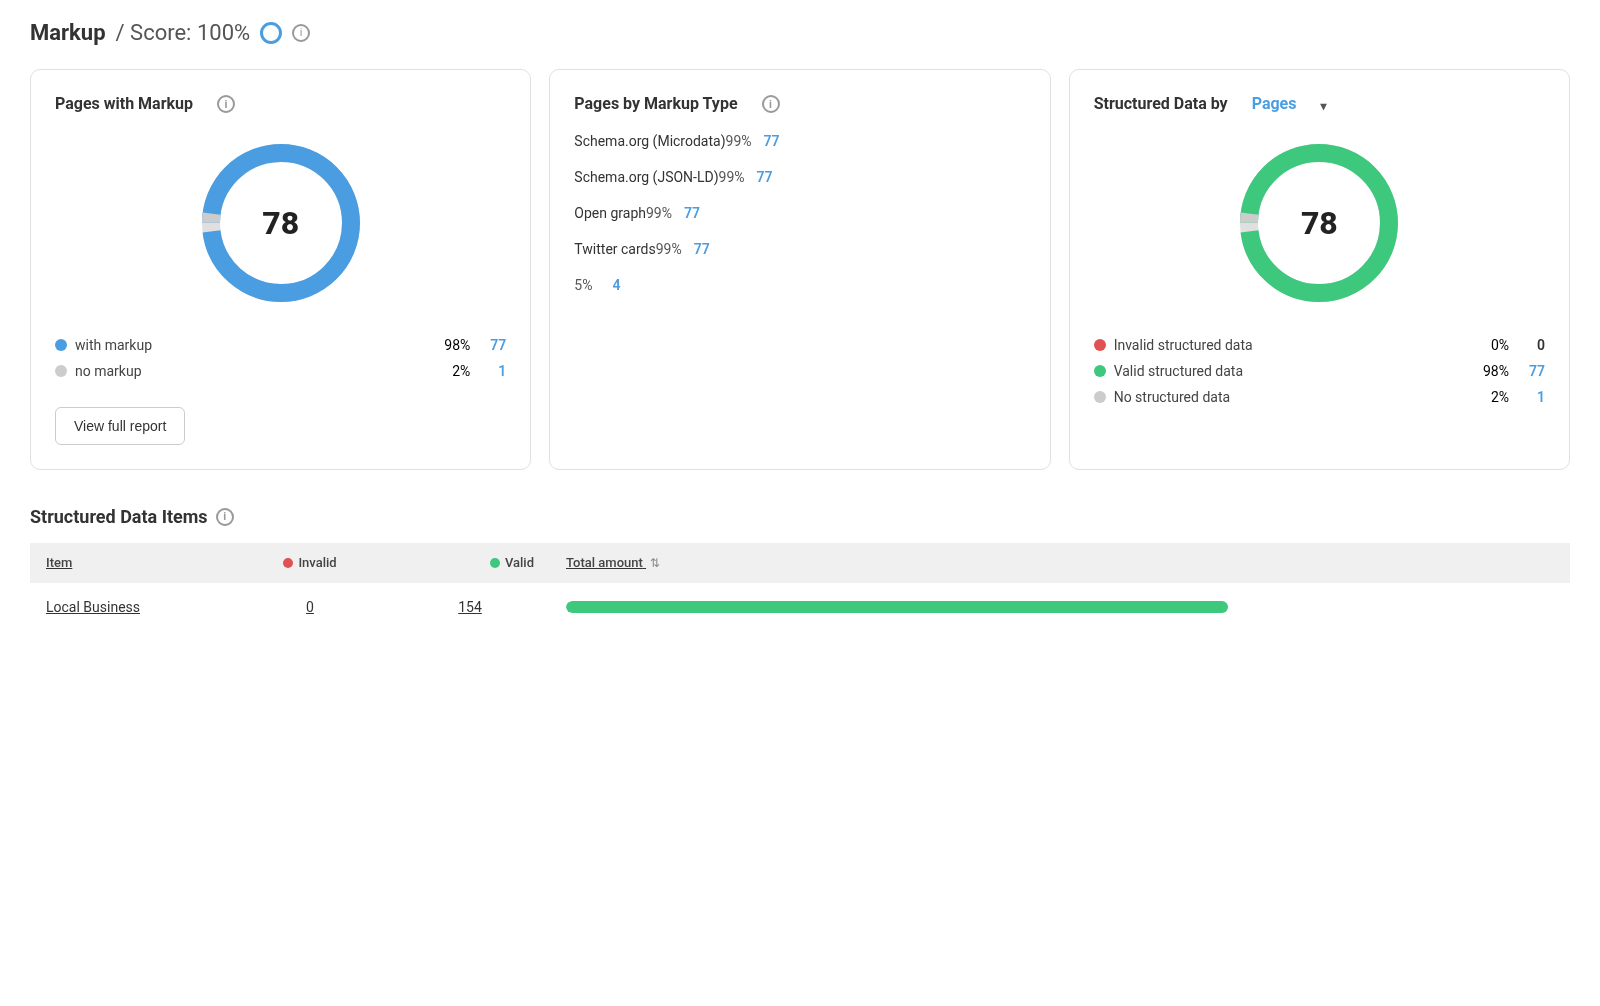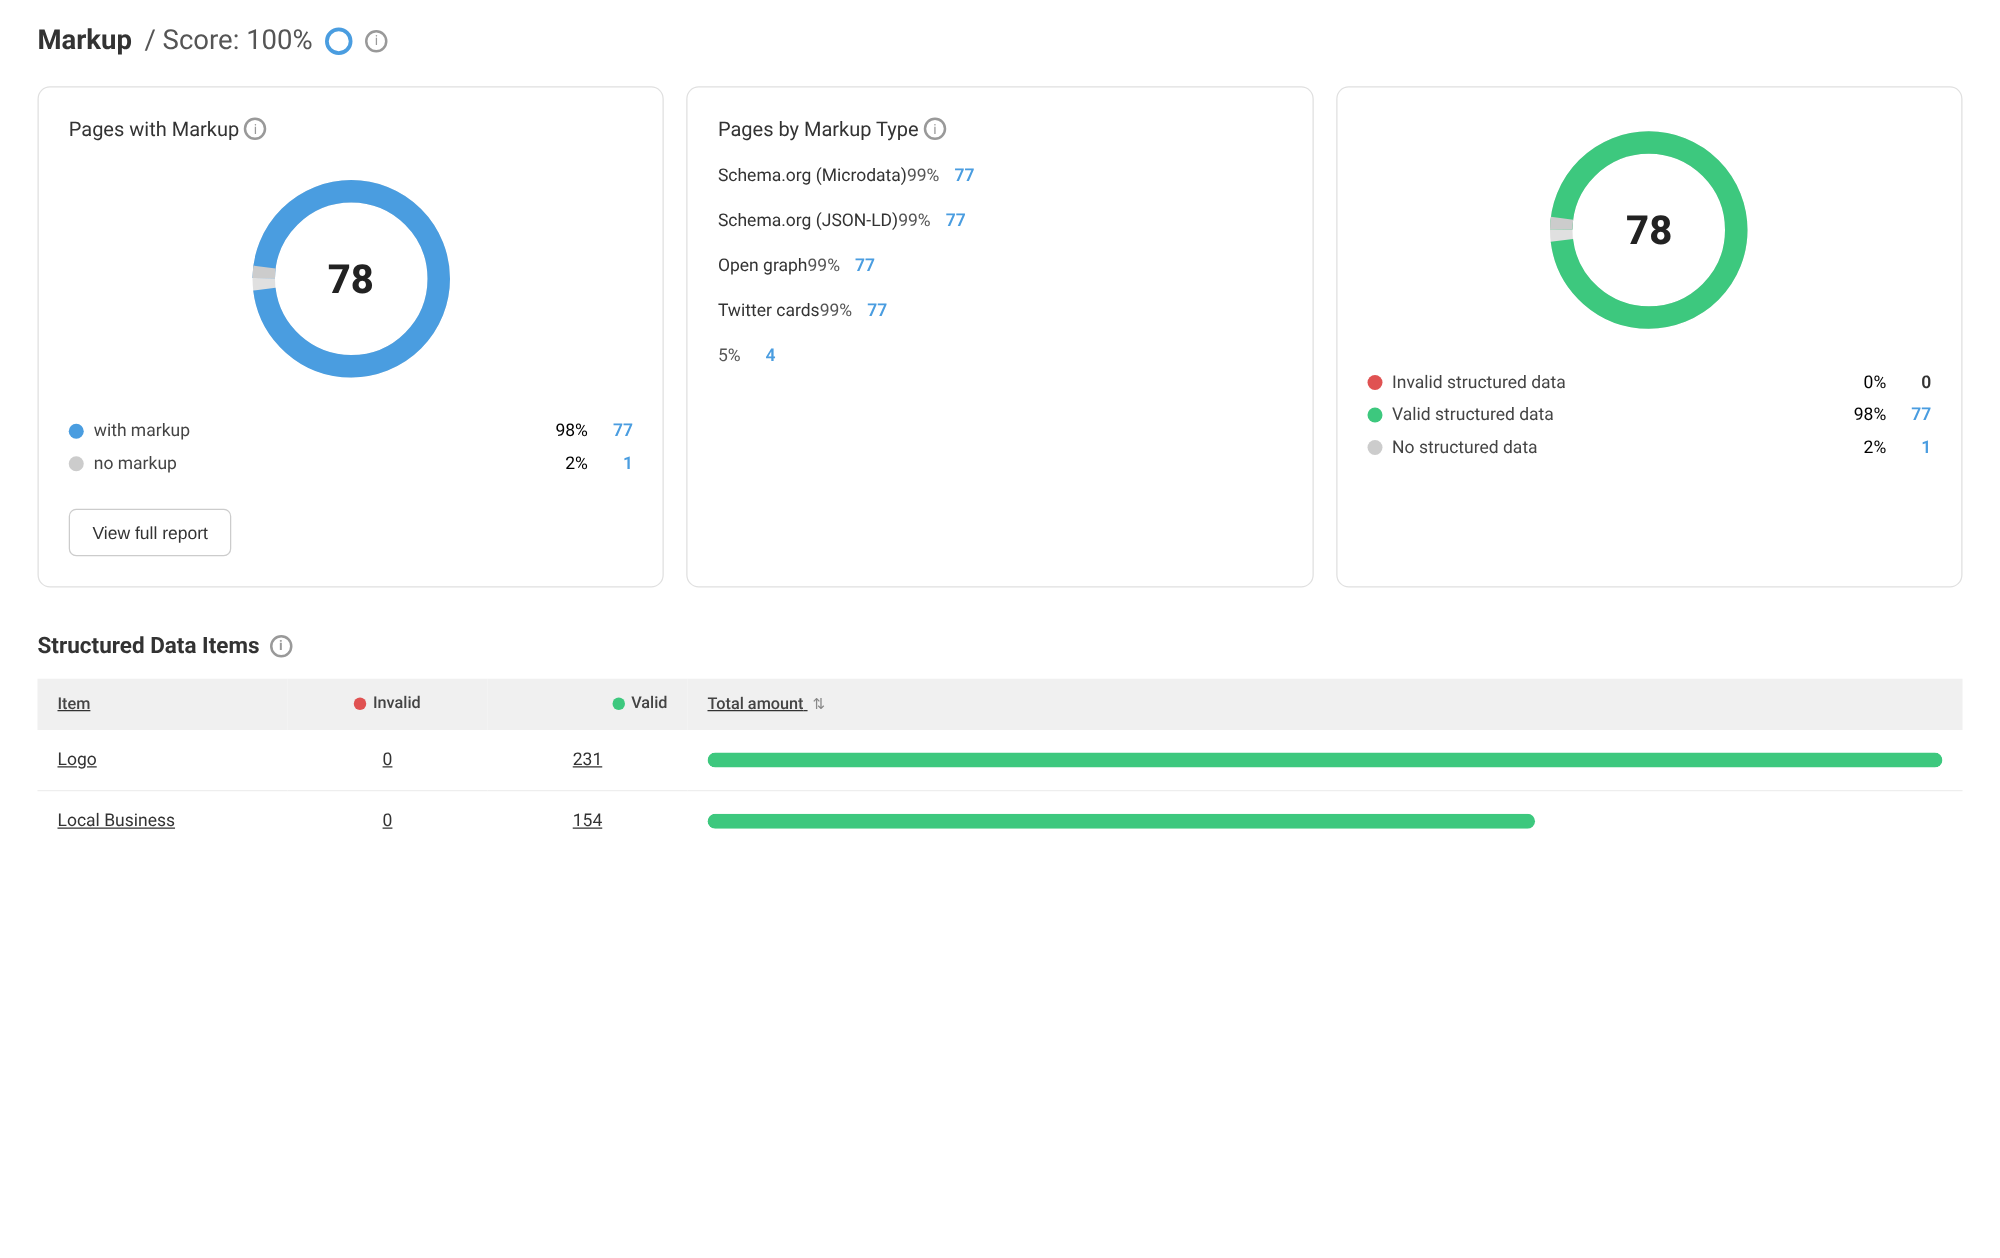--- a/index.html
+++ b/index.html
@@ -56,24 +56,24 @@
       margin-bottom: 36px;
     }
     .card {
       border: 1px solid #e0e0e0;
       border-radius: 10px;
       padding: 24px;
       background: #fff;
     }
     .card-title {
       font-size: 16px;
-      font-weight: 400;
-      display: flex;
-      align-items: flex-start;
-      gap: 4px;
+      font-weight: 700;
+      display: flex;
+      align-items: flex-end;
+      gap: 24px;
       margin-bottom: 20px;
     }
     .card-title .link-text {
       color: #4a9de0;
       text-decoration: none;
     }
     .chevron-down {
       font-size: 12px;
       color: #555;
     }
@@ -347,20 +347,25 @@
         </div>
         <div class="bar-track">
           <div class="bar-fill" style="width:5%;"></div>
         </div>
       </div>
 
     </div>
   </div>
 
   <div class="card">
+    <div class="card-title">
+      <span>Structured Data by</span>
+      <a class="link-text" href="#">Pages</a>
+      <span class="chevron-down">▾</span>
+    </div>
 
     <div class="donut-container">
       <svg class="donut-svg" viewBox="0 0 180 180">
         <circle cx="90" cy="90" r="70" fill="none" stroke="#e0e0e0" stroke-width="18"></circle>
 
         <circle cx="90" cy="90" r="70" fill="none" stroke="#3dc87e" stroke-width="18" stroke-dasharray="430.82 8.96" stroke-dashoffset="109.96" stroke-linecap="butt" transform="rotate(-90 90 90)"></circle>
 
         <circle cx="90" cy="90" r="70" fill="none" stroke="#cccccc" stroke-width="18" stroke-dasharray="8.96 430.82" stroke-dashoffset="109.96" stroke-linecap="butt" transform="rotate(-90 90 90)"></circle>
       </svg>
       <span class="donut-center-text">78</span>
@@ -415,36 +420,20 @@
       </th>
       <th style="cursor:pointer;">
         <span>Total amount</span>
         <span class="sort-icon">⇅</span>
       </th>
     </tr>
   </thead>
   <tbody>
     <tr>
       <td>
-        <span>Logo</span>
-      </td>
-      <td class="center">
-        <span>0</span>
-      </td>
-      <td class="center">
-        <span>231</span>
-      </td>
-      <td>
-        <div class="table-bar-track">
-          <div class="table-bar-fill" style="width:100%;"></div>
-        </div>
-      </td>
-    </tr>
-    <tr>
-      <td>
         <span>Local Business</span>
       </td>
       <td class="center">
         <span>0</span>
       </td>
       <td class="center">
         <span>154</span>
       </td>
       <td>
         <div class="table-bar-track">

